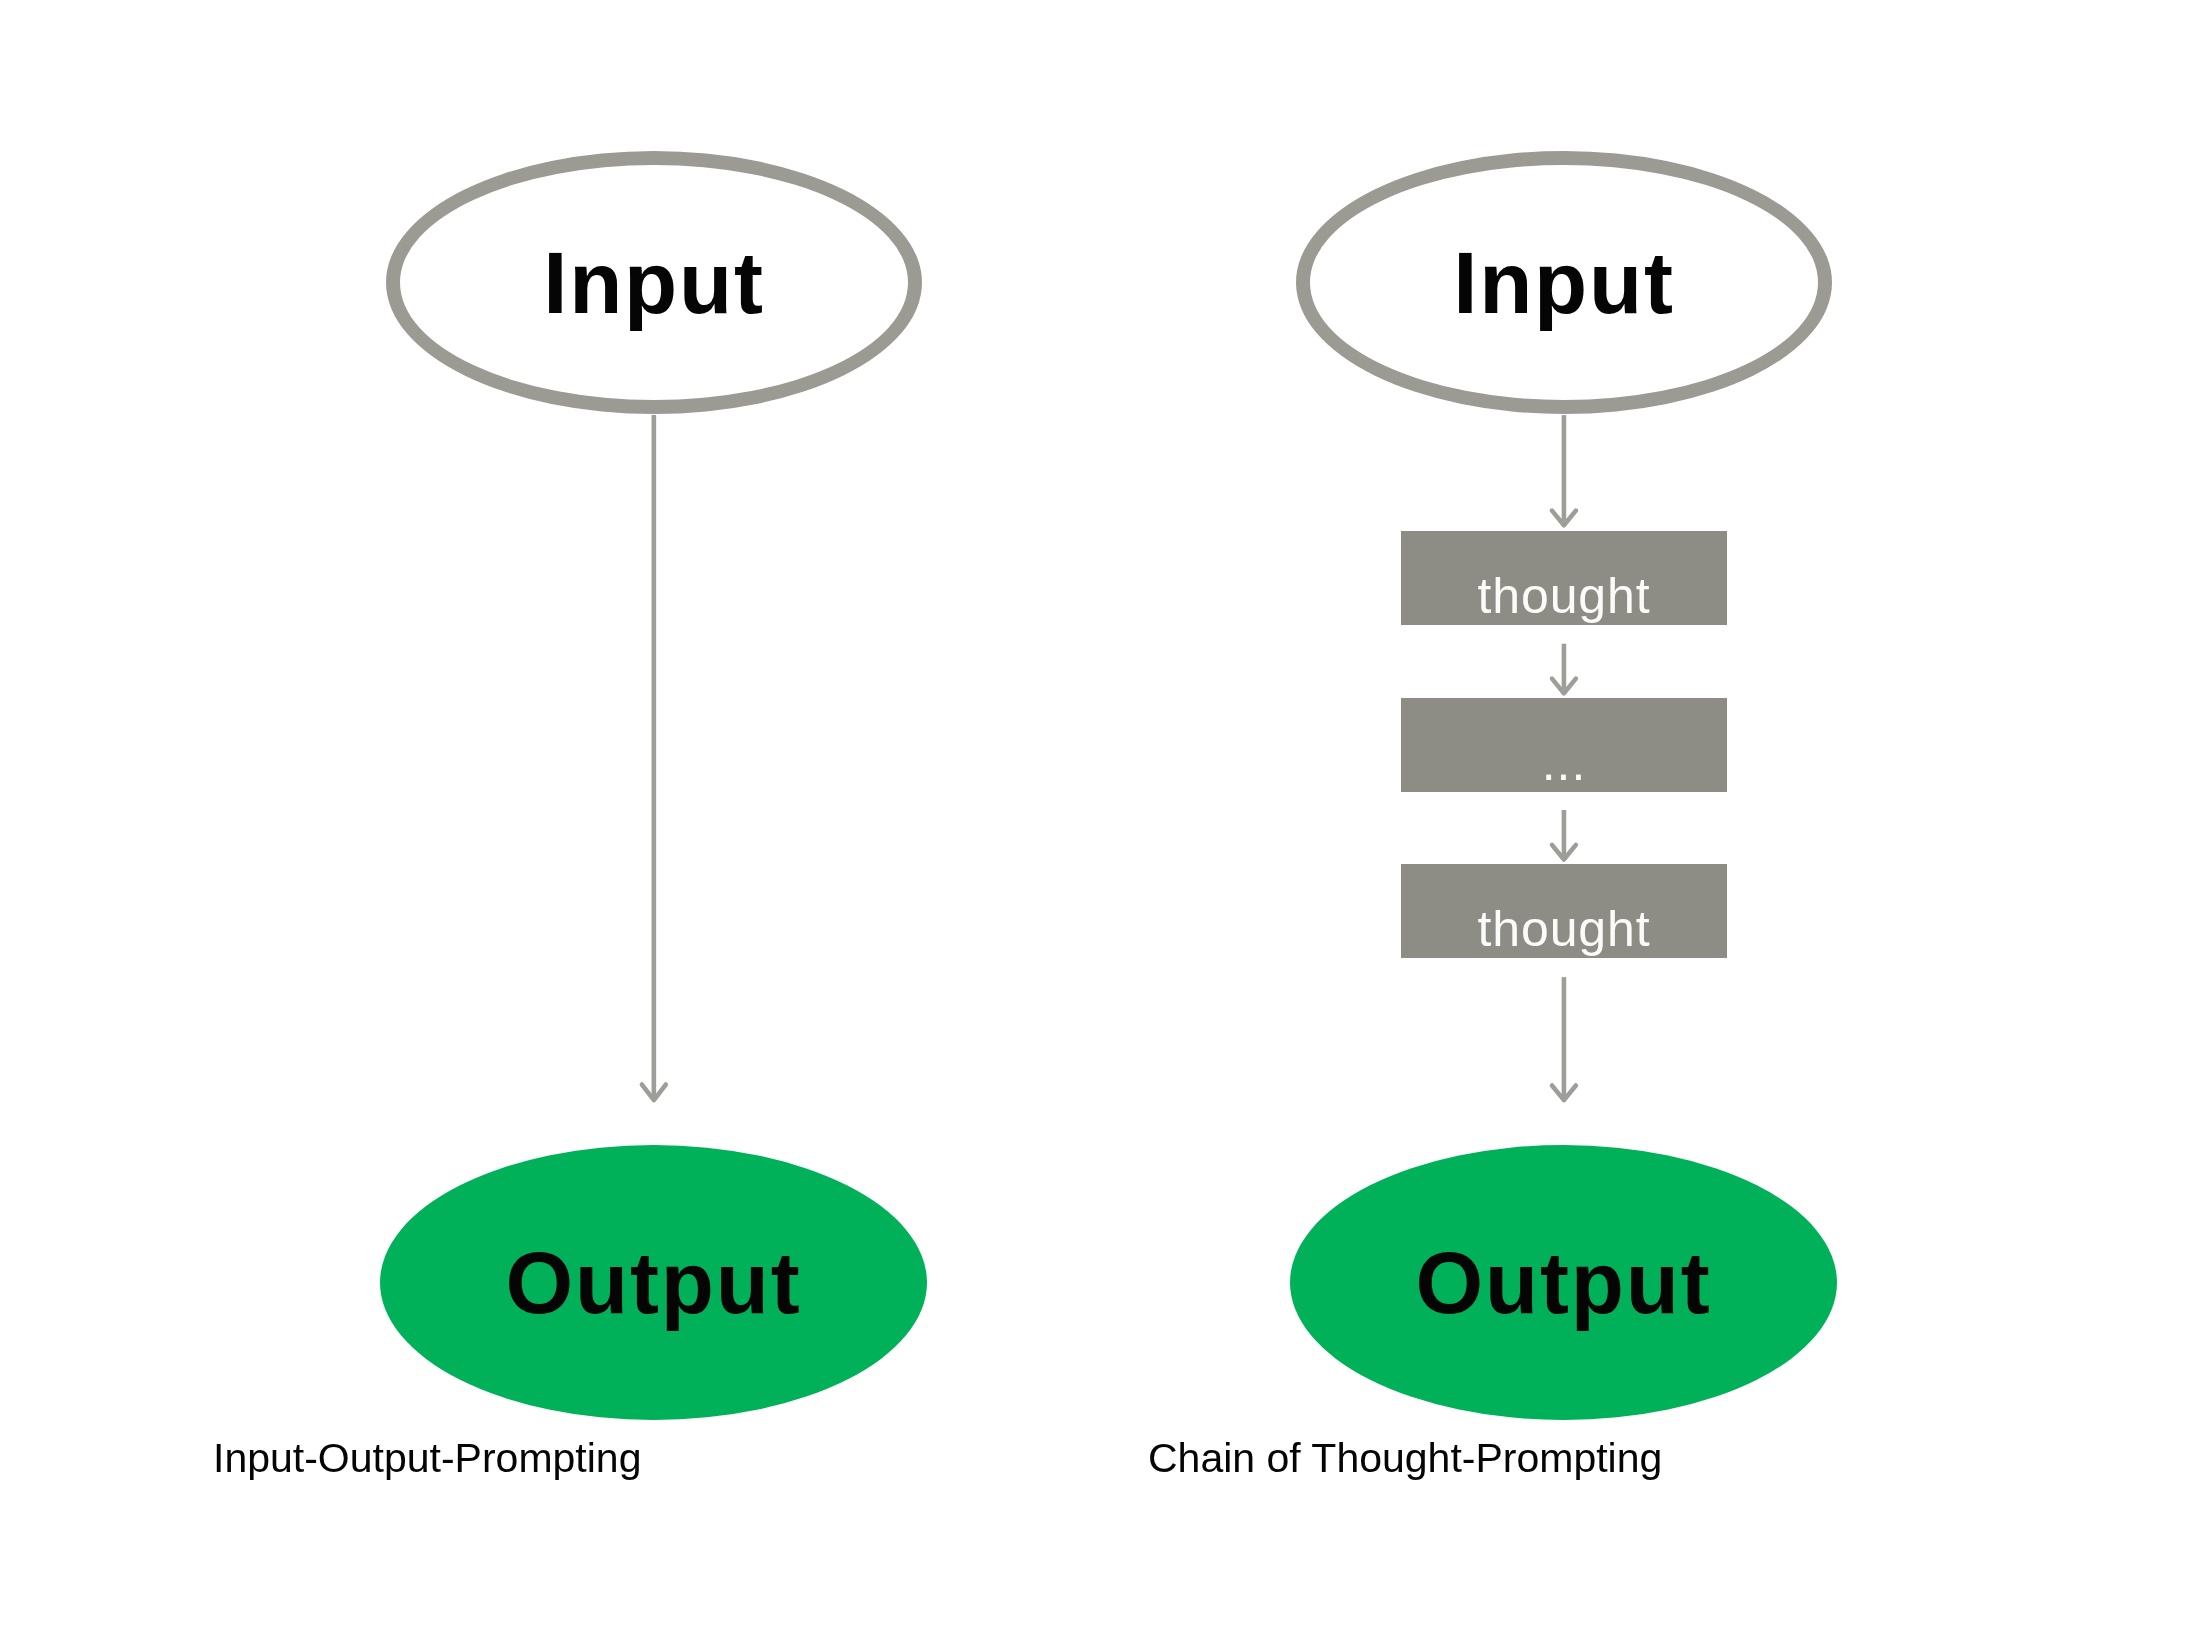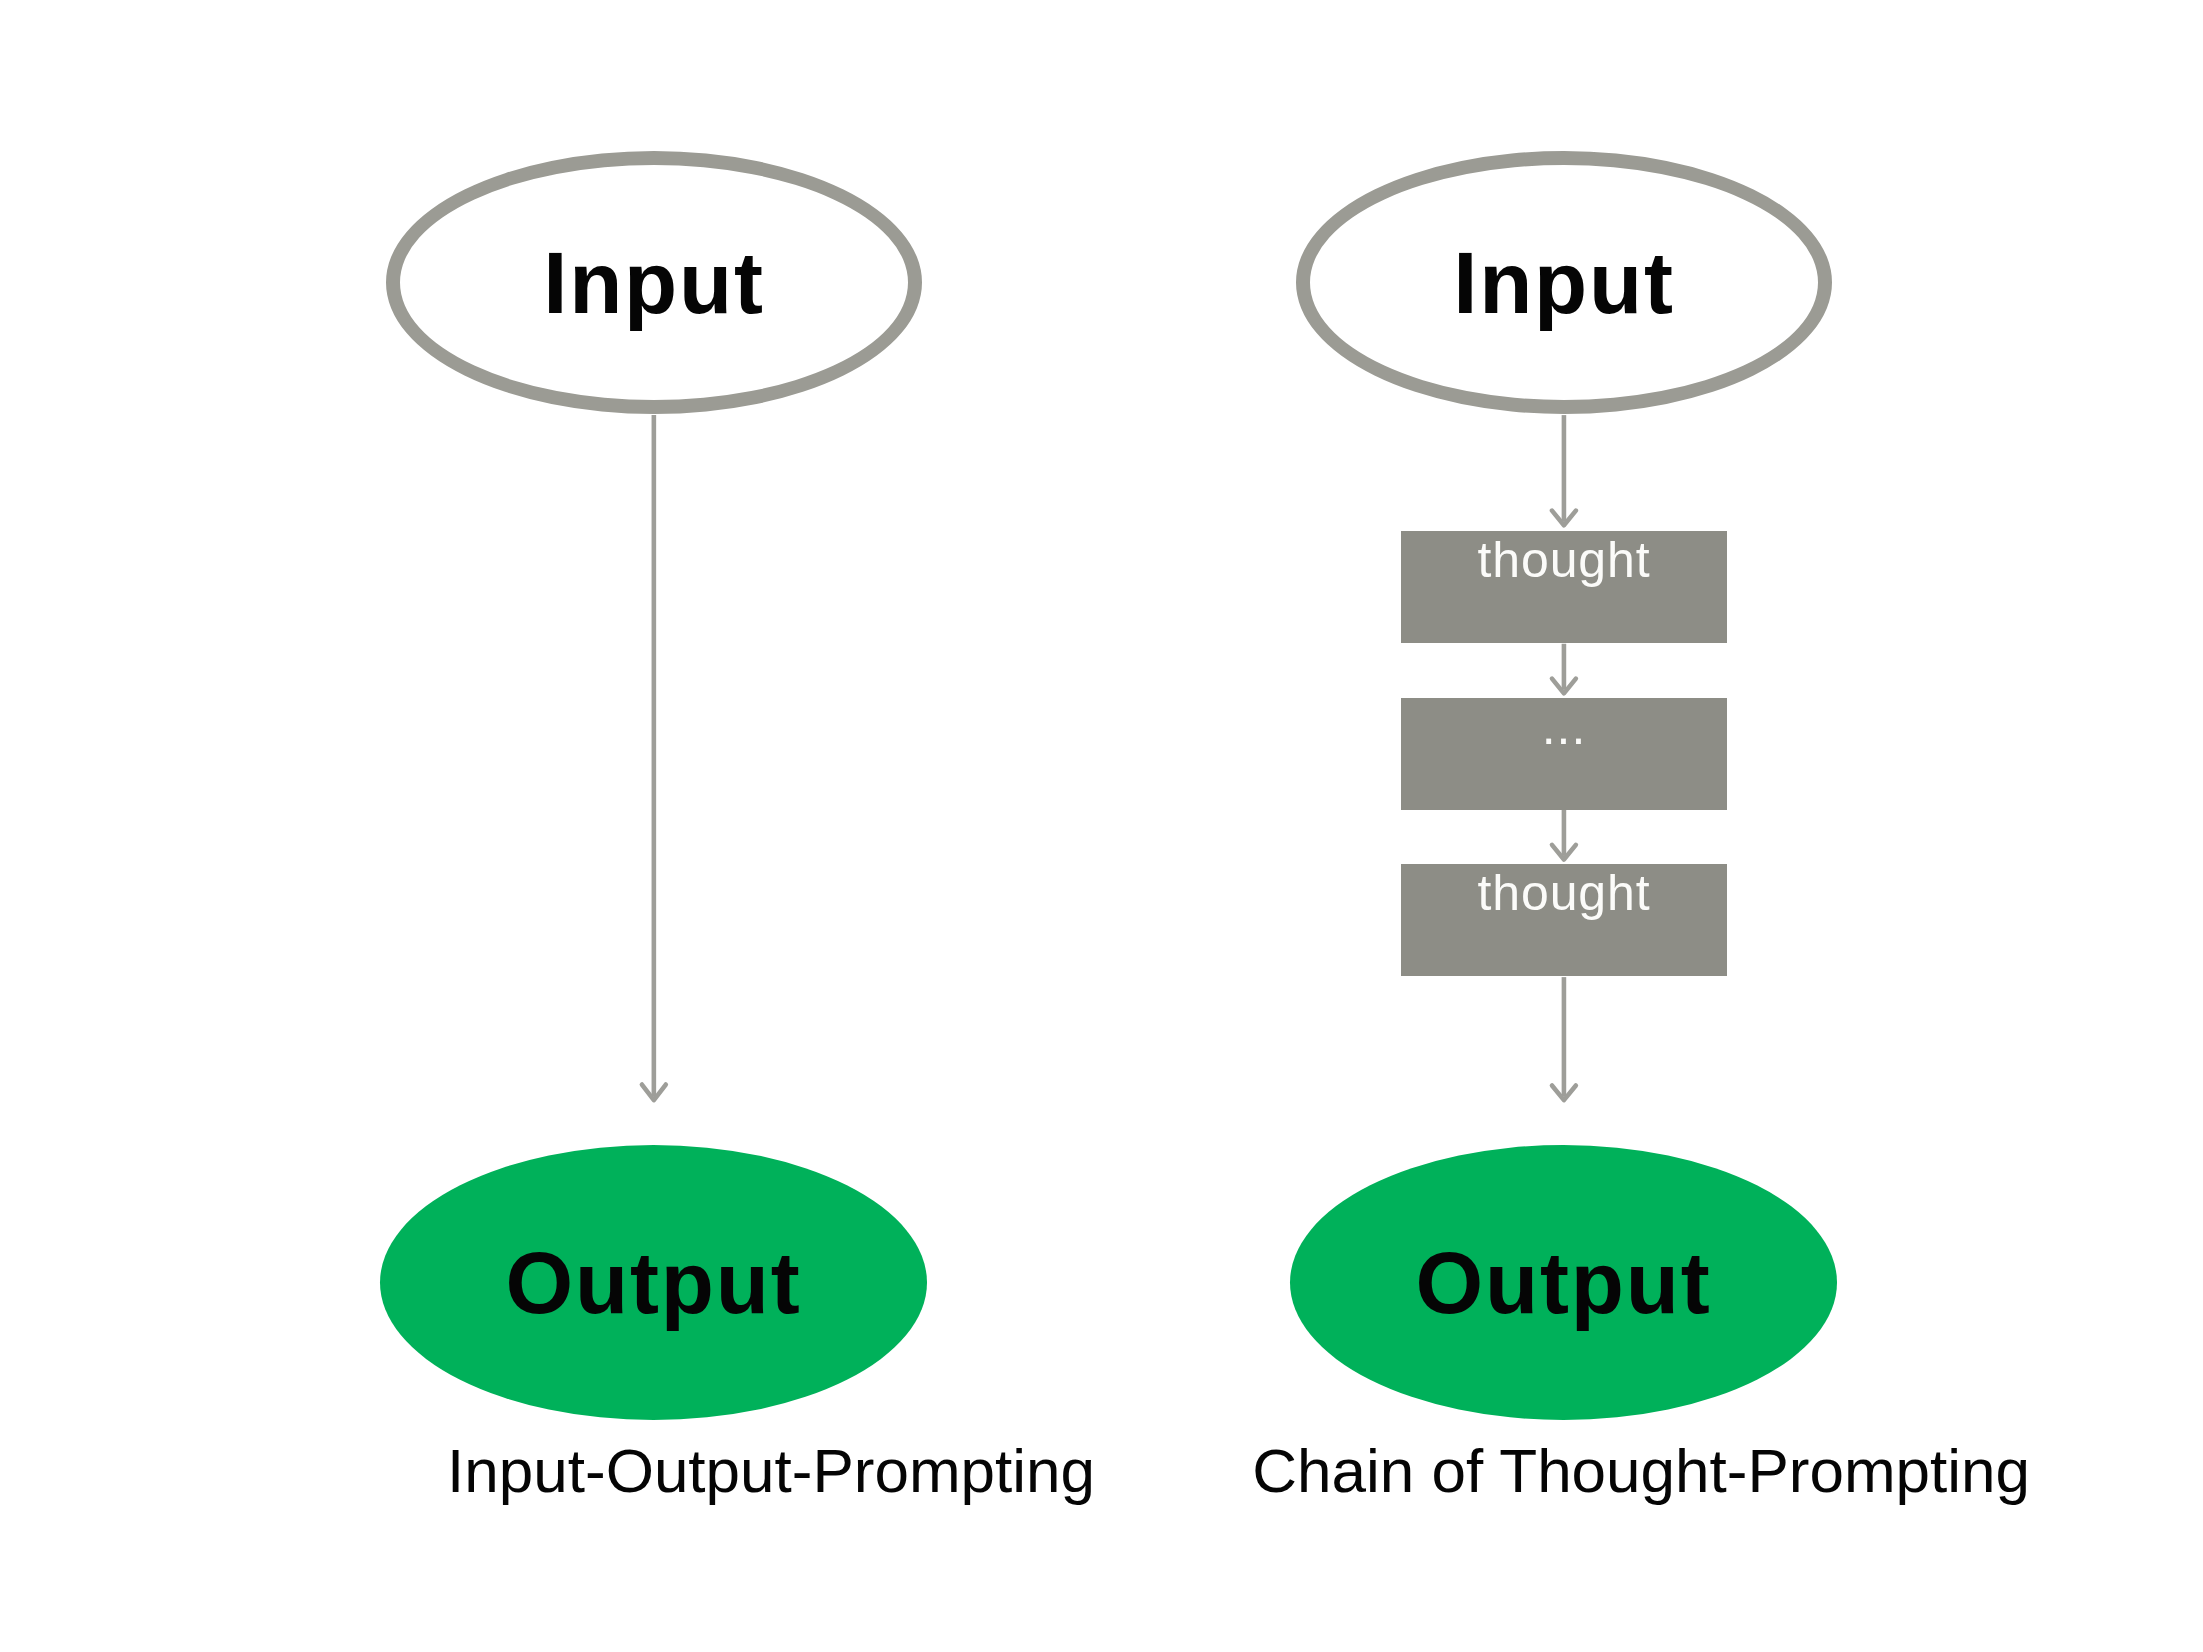--- a/index.html
+++ b/index.html
@@ -59,38 +59,37 @@
   .node-label {
     font-weight: bold;
     font-size: 87px;
     letter-spacing: 1.8px;
     color: var(--label-black, #050505);
   }
   .thought-box {
     position: absolute;
     left: 1401px;
     width: 326px;
-    height: 112px;
+    height: 94px;
     background: var(--box-gray, #8d8d86);
     display: flex;
-    align-items: flex-start;
+    align-items: flex-end;
     justify-content: center;
     color: var(--box-text-white, #fbfbf9);
     font-size: 50px;
     letter-spacing: 0.9px;
   }
   .caption {
     position: absolute;
     top: 1422px;
     width: 882px;
-    text-align: right;
-    font-size: 62px;
+    text-align: left;
+    font-size: 41px;
     line-height: 73px;
     color: var(--label-black, #050505);
-    margin-top: 12px;
   }
 </style>
 </head>
 <body>
 
 <div id="canvas">
 
   <svg class="connectors" viewBox="0 0 2400 1800">
     <g>
       <line class="connector-line" x1="712" y1="452" x2="712" y2="1194"></line>

